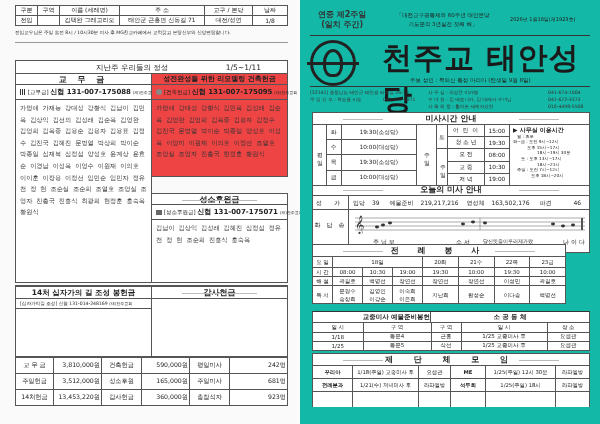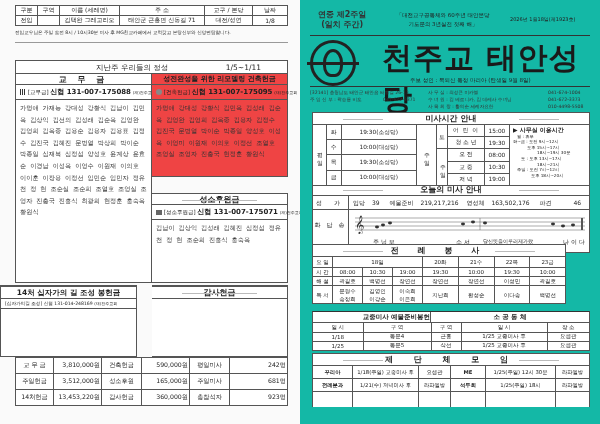--- a/index.html
+++ b/index.html
@@ -78,21 +78,21 @@
     <div class="secttl" style="border:none;border-bottom:1px solid #555;border-top:1px solid #555">성소후원금</div>
     <div class="acct">
       <span style="display:inline-block;width:6px;height:5px;background:#666;vertical-align:middle"></span>
       <span>[성소후원금]</span>
       <b>신협 131-007-175071</b>
       <small>(재)천주교회</small>
     </div>
     <div class="names">김남이 김상익 김성래 김혜진 심정섭 정유천 정 현 조순희 진흥식 홍숙옥</div>
   </div>
 
-  <div style="position:absolute;left:0;top:285px;width:137px;height:72px;border:1px solid #555;border-top:2px solid #555;background:#fff">
+  <div style="position:absolute;left:15px;top:285px;width:137px;height:72px;border:1px solid #555;border-top:2px solid #555;background:#fff">
     <div style="font-weight:bold;font-size:7.5px;text-align:center;height:12px;line-height:12px;border-bottom:1px solid #555">14처 십자가의 길 조성 봉헌금</div>
     <div class="acct" style="font-size:4.6px">
       <span>[십자가의길 조성] 신협 131-014-248169</span>
       <small>(재)천주교회</small>
     </div>
   </div>
   <div style="position:absolute;left:152px;top:285px;width:136px;height:72px;border:1px solid #555;border-left:none;border-top:2px solid #555;background:#fff">
     <div class="secttl" style="border:none;border-bottom:1px solid #555">감사헌금</div>
   </div>
 

